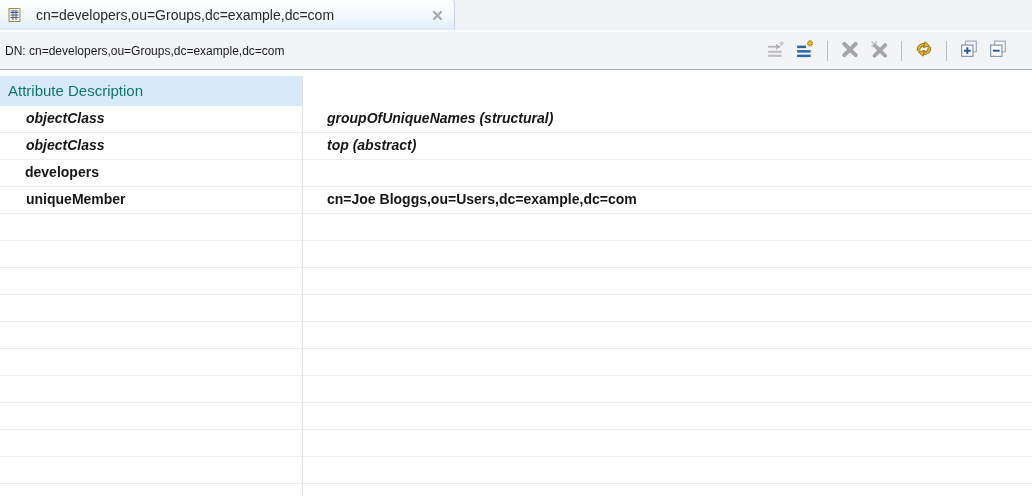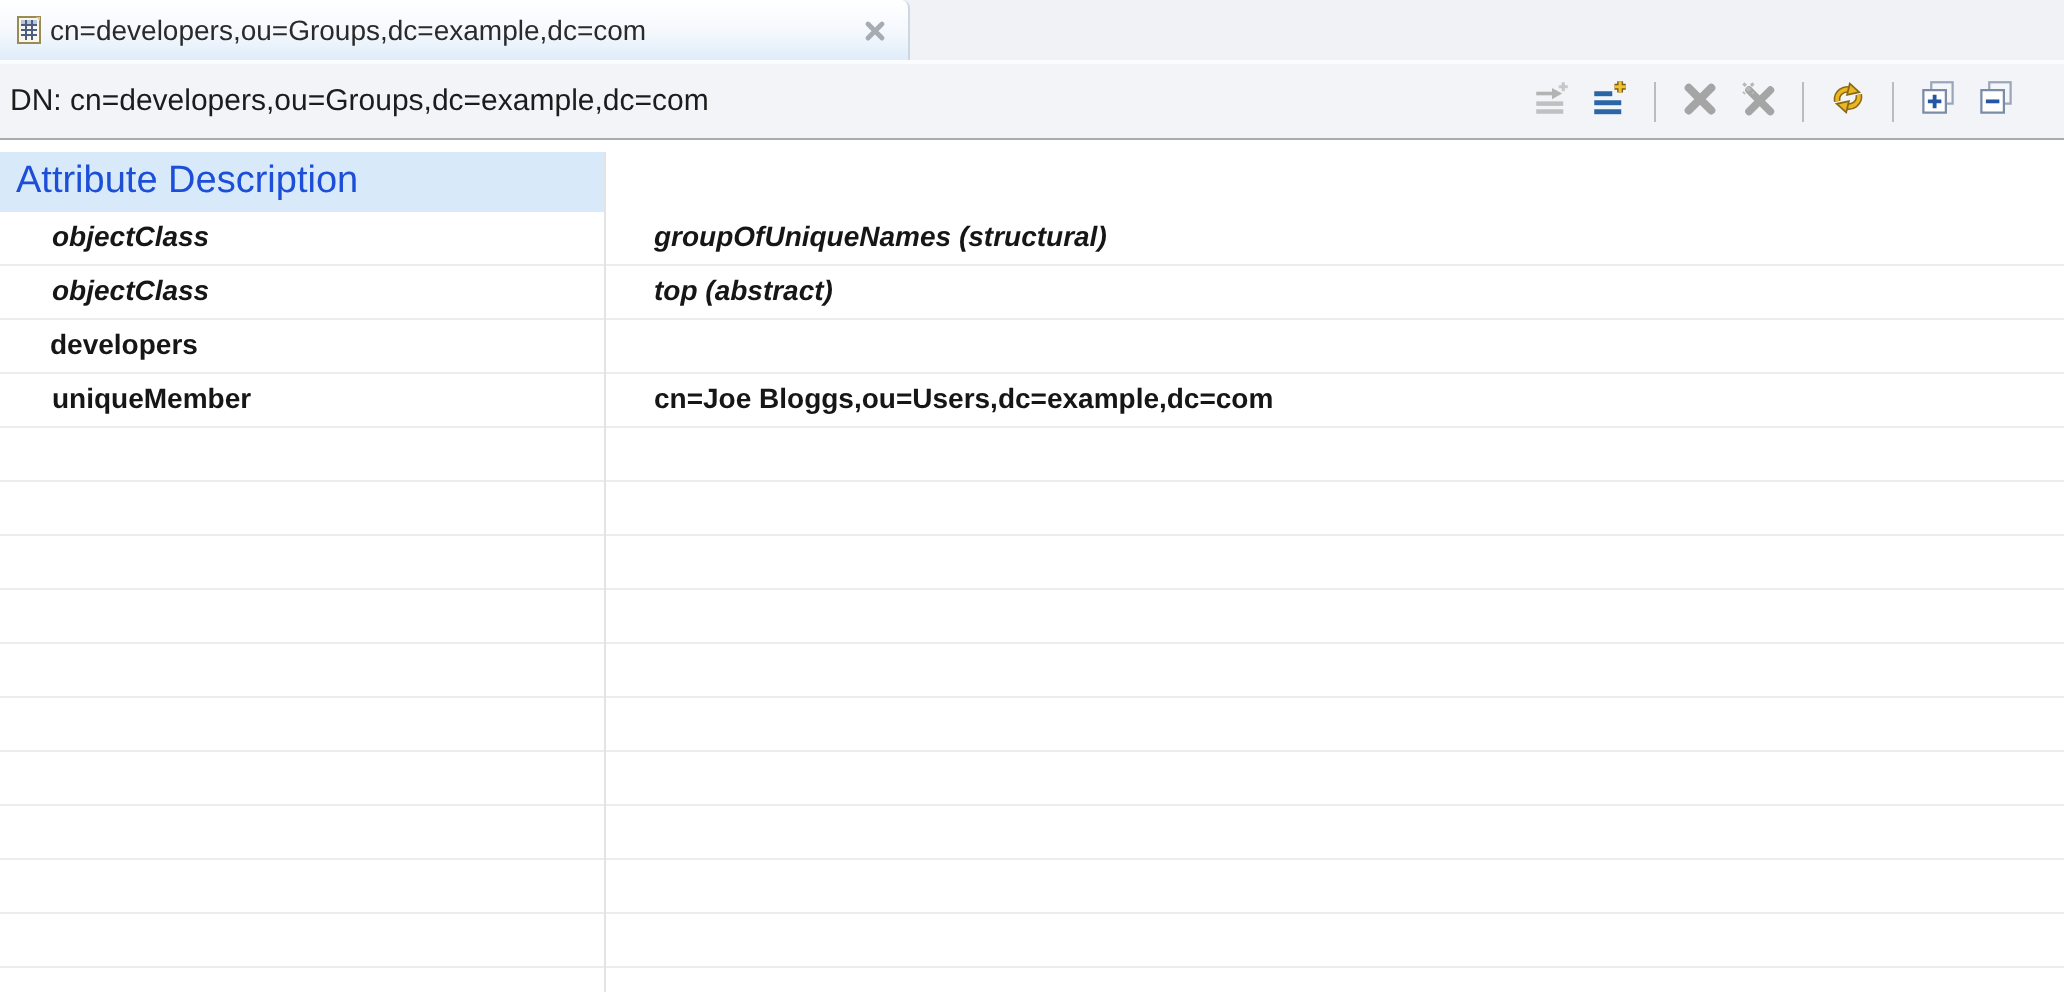--- a/index.html
+++ b/index.html
@@ -12,21 +12,21 @@
   .app{width:1032px;height:496px;display:flex;flex-direction:column;}
 
   
   .tab-strip{
     height:30px;flex:0 0 30px;
     background:#f1f2f6;
     border-bottom:2px solid #fbfcfe;
     display:flex;align-items:stretch;
   }
   .tab{
-    display:flex;align-items:center;gap:2px;
+    display:flex;align-items:center;gap:13px;
     width:455px;box-sizing:border-box;
     padding:0 10px 0 7px;
     background:linear-gradient(180deg,#ffffff 0%,#f4f8fd 55%,#dfecf9 100%);
     border-right:1px solid #ccd6e4;
     border-radius:0 4px 0 0;
     cursor:default;
     justify-content:center;
   }
   .tab-label{
     font-size:14px;color:#2a2a2a;white-space:nowrap;
@@ -37,39 +37,39 @@
 
   
   .dn-bar{
     height:37px;flex:0 0 37px;
     background:#f3f4f8;
     border-bottom:1px solid #a9abae;
     box-shadow:0 1px 0 rgba(0,0,0,0.06);
     display:flex;align-items:center;
     padding:0 24px 0 5px;box-sizing:content-box;
   }
-  .dn-text{font-size:15px;color:#1c1c1c;white-space:nowrap;}
+  .dn-text{font-size:12px;color:#1c1c1c;white-space:nowrap;}
   .toolbar{margin-left:auto;display:flex;align-items:center;gap:9px;}
   .tb-btn{
     width:20px;height:20px;display:flex;align-items:center;justify-content:center;
     border:none;background:transparent;padding:0;cursor:pointer;
   }
   .tb-btn.disabled{cursor:default;}
   .tb-sep{width:1px;height:20px;background:#bcbcbe;margin:0 3px;}
 
   
   .table{
     flex:1;position:relative;background:#ffffff;padding-top:6px;
   }
   .col-divider{
     position:absolute;left:302px;top:6px;bottom:0;width:1px;
     background:#e2e3e5;cursor:col-resize;z-index:2;
   }
   .header-row{display:flex;height:30px;}
-  .hcell{box-sizing:border-box;font-size:19px;color:#1d4ed8;line-height:30px;cursor:default;}
+  .hcell{box-sizing:border-box;font-size:15px;color:#0f766e;line-height:30px;cursor:default;}
   .hcell.attr{width:302px;background:#d8eaf9;padding-left:8px;}
   .hcell.val{flex:1;padding-left:11px;background:#ffffff;}
 
   .row{display:flex;height:26px;border-bottom:1px solid #ececec;cursor:default;justify-content:space-between;}
   .cell{
     box-sizing:border-box;font-size:14px;font-weight:bold;color:#161616;
     line-height:25px;white-space:nowrap;overflow:hidden;
   }
   .cell.attr{width:302px;padding-left:26px;}
   .cell.val{flex:1;padding-left:25px;}

